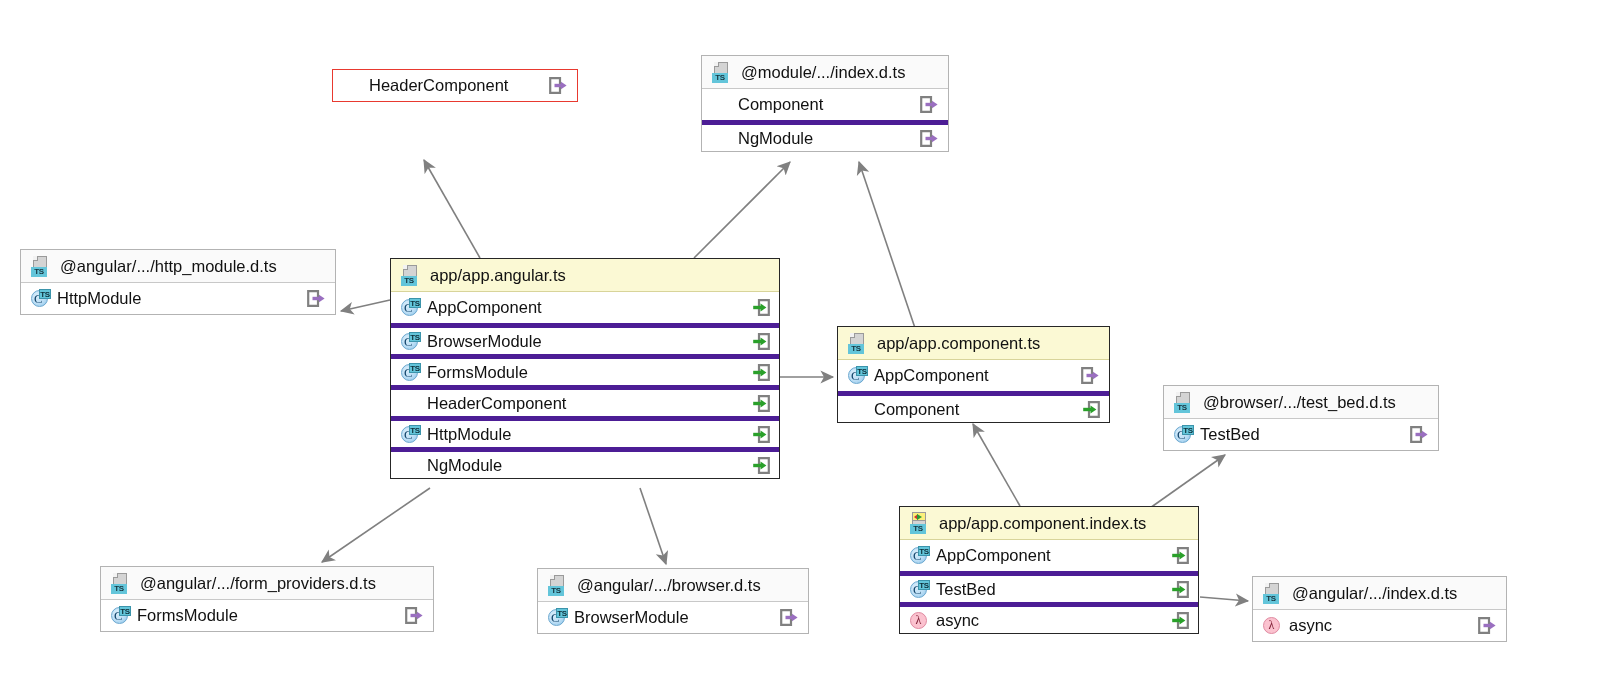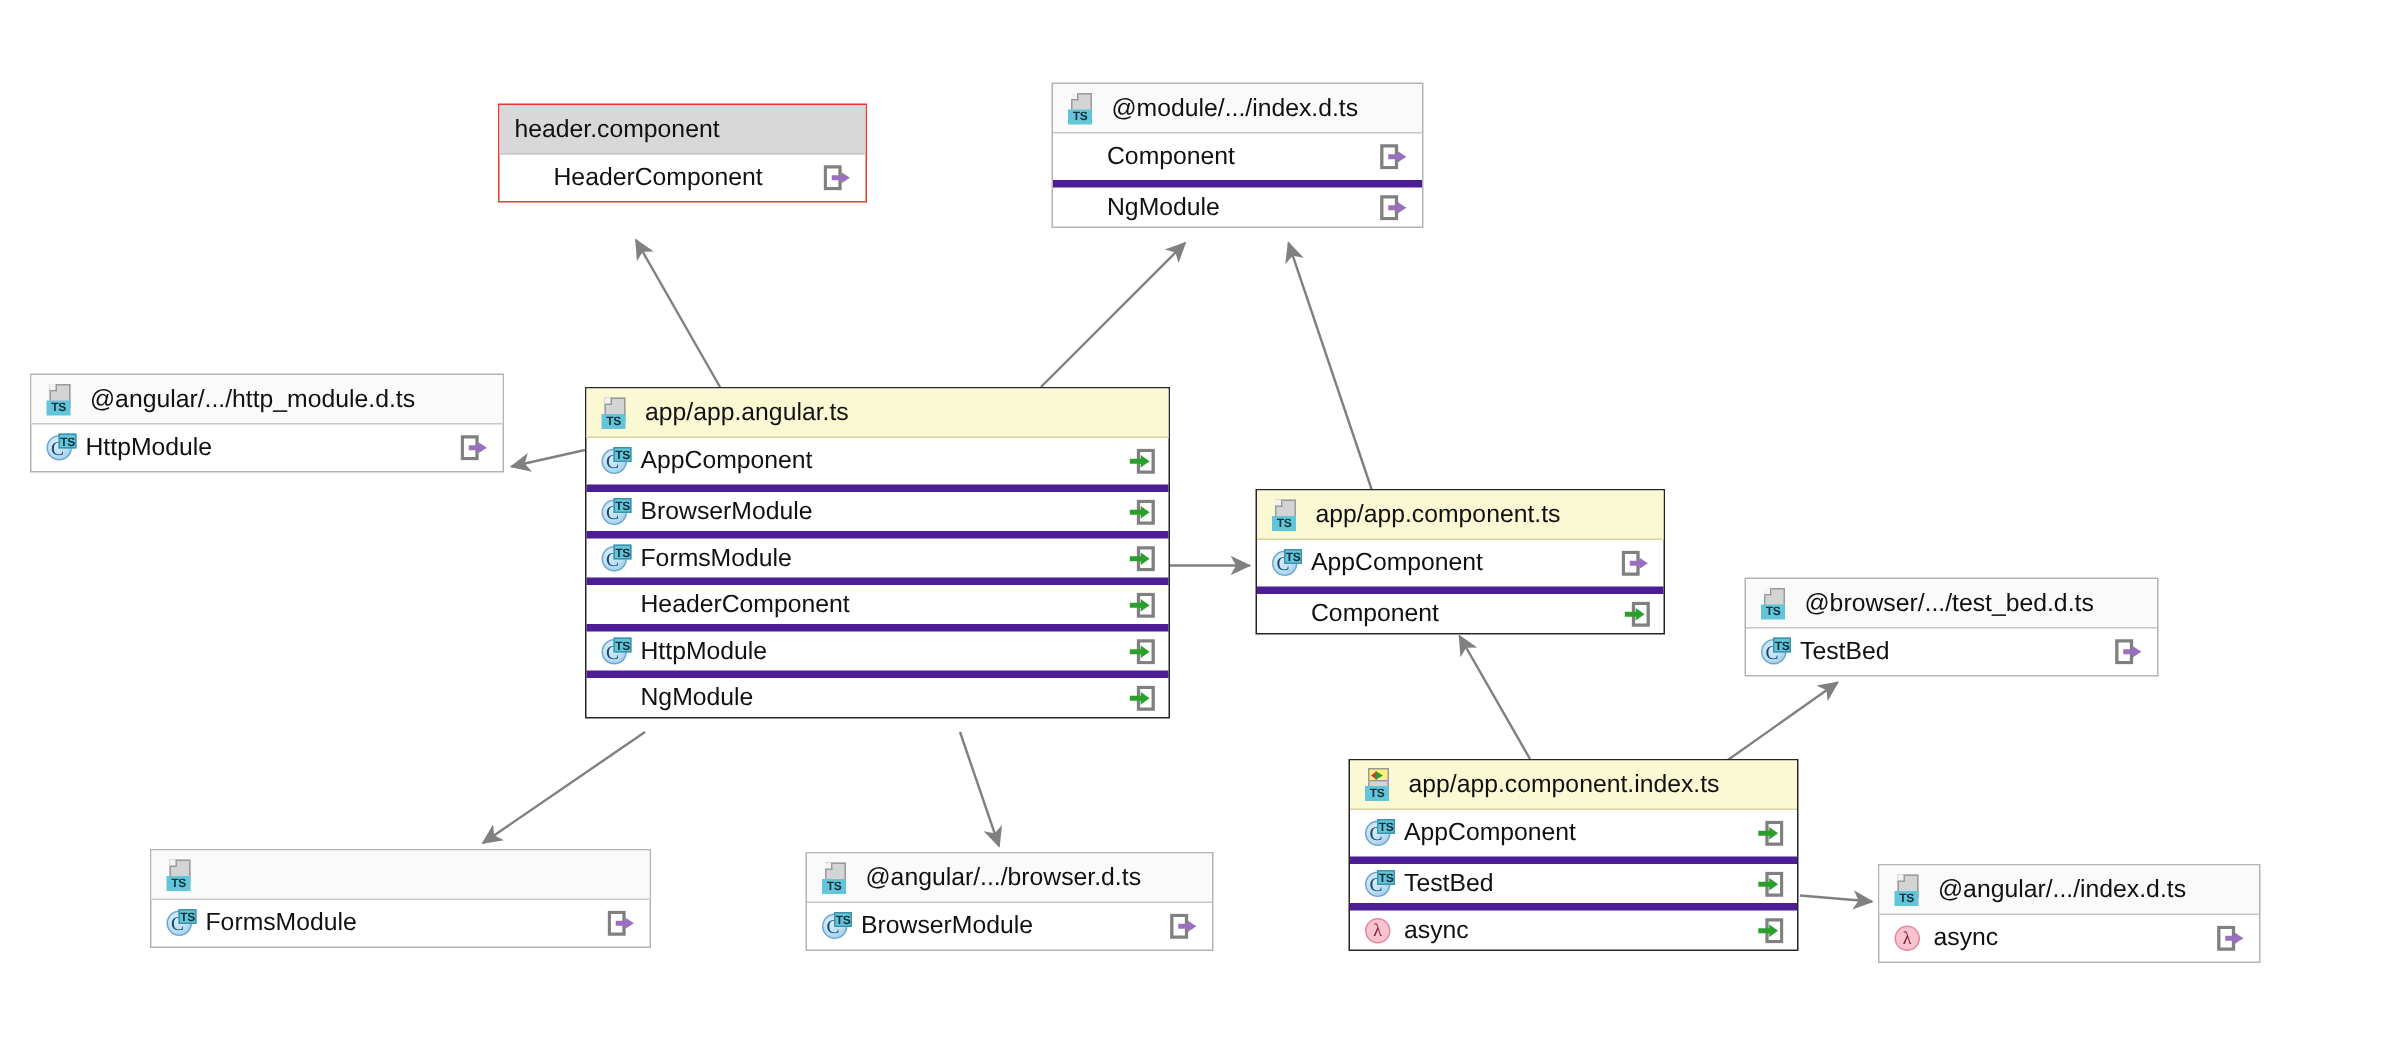--- a/index.html
+++ b/index.html
@@ -235,23 +235,20 @@
 
       <path d="M 1020 506 L 973 424"></path>
 
       <path d="M 1150 508 L 1225 455"></path>
 
       <path d="M 1200 597 L 1248 601"></path>
     </g>
   </svg>
 
   <div class="node error" style="left:332px; top:69px; width:246px;">
-    <div class="node-header hdr-grey">
-      <span class="hdr-label">header.component</span>
-    </div>
     <div class="node-body">
       <div class="row">
         <span class="member-icon blank"></span>
         <span class="label">HeaderComponent</span>
         <span class="dir-icon">
           <svg width="19" height="17" viewBox="0 0 19 17">
             <path d="M1.2 1.2 H11 V15.8 H1.2 Z" fill="#ffffff" stroke="#808080" stroke-width="2.2"></path>
             <path d="M5.5 8.5 H13.5" stroke="#9a6fc0" stroke-width="3.4"></path>
             <path d="M12 4.8 L17.6 8.5 L12 12.2 Z" fill="#9a6fc0"></path>
           </svg>
@@ -542,20 +539,21 @@
     </div>
   </div>
 
   <div class="node" style="left:100px; top:566px; width:334px;">
     <div class="node-header hdr-plain">
       <span class="file-icon">
         <span class="sheet"></span>
           <span class="fold"></span>
           <span class="ts-badge">TS</span>
       </span>
+      <span class="hdr-label">@angular/.../form_providers.d.ts</span>
     </div>
     <div class="node-body">
       <div class="row">
         <span class="member-icon class-icon">
           <span class="disc"></span>
             <span class="cletter">C</span>
             <span class="tsq">TS</span>
         </span>
         <span class="label">FormsModule</span>
         <span class="dir-icon">

